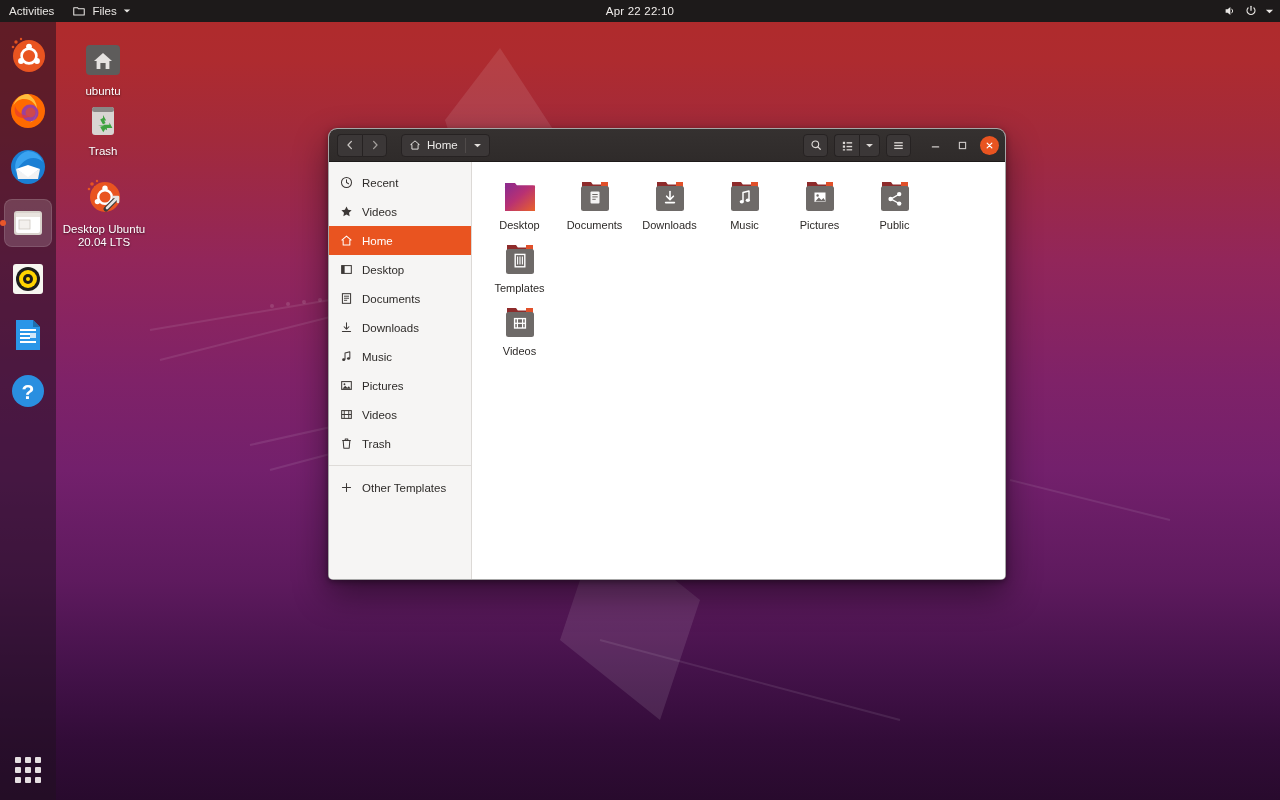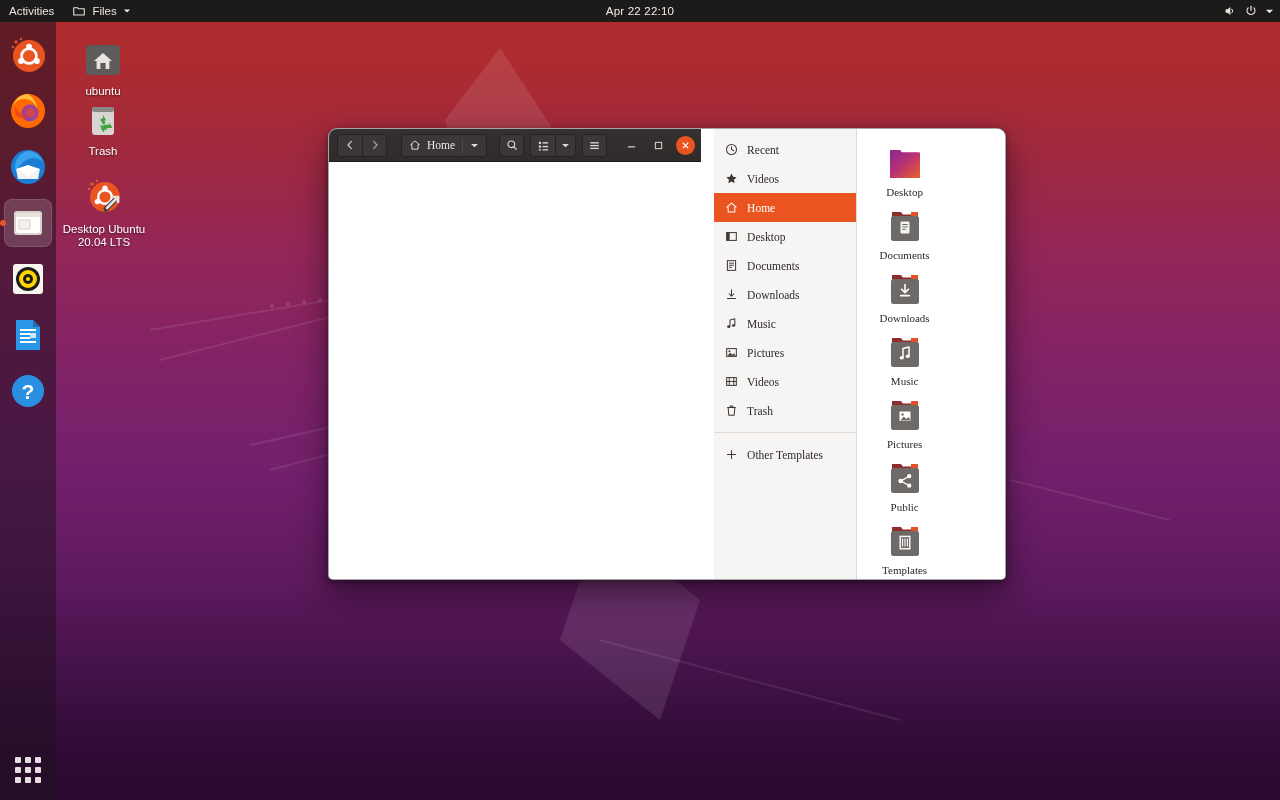--- a/index.html
+++ b/index.html
@@ -86,23 +86,22 @@
   .desk-icon .di-label { display:block; }
 
   
   #window {
     position:absolute; left:328px; top:128px;
     width:678px; height:452px;
     border-radius:9px 9px 5px 5px;
     box-shadow:0 14px 34px rgba(0,0,0,0.45), 0 2px 6px rgba(0,0,0,0.4);
     overflow:hidden; z-index:40;
     background:#fff;
-    display:flex; flex-direction:row;
+    display:flex; flex-direction:column;
     border:1px solid rgba(0,0,0,0.35);
-    font-family:Liberation Serif, serif;
   }
   #headerbar {
     height:33px; flex:0 0 33px;
     background:linear-gradient(to bottom,#353130,#2f2b2a);
     border-bottom:1px solid #1d1a19;
     display:flex; align-items:center; padding:0 6px; gap:6px;
   }
   .hb-navgroup { display:flex; margin-left:2px; }
   .hb-btn {
     height:23px; min-width:25px;
@@ -132,21 +131,21 @@
   .hb-joined .hb-single:first-child { border-radius:4px 0 0 4px; border-right:none; }
   .hb-joined .hb-single:last-child  { border-radius:0 4px 4px 0; width:21px; }
   .wb-group { display:flex; align-items:center; gap:9px; margin-left:9px; }
   .wb {
     width:18px; height:18px; border-radius:50%;
     display:flex; align-items:center; justify-content:center;
     color:#cfcbc9;
   }
   .wb.close { background:#e95420; color:#fff; width:19px; height:19px; }
 
-  #wbody { flex:1 1 auto; display:flex; min-height:0;padding-left:13px; }
+  #wbody { flex:1 1 auto; display:flex; min-height:0; }
 
   
   #sidebar {
     width:143px; flex:0 0 143px; background:#f6f5f4;
     border-right:1px solid #dcd9d6;
     padding-top:6px; font-size:11.5px; color:#2d2a28;
     display:flex; flex-direction:column;
   }
   .sb-item {
     display:flex; align-items:center; gap:9px;

